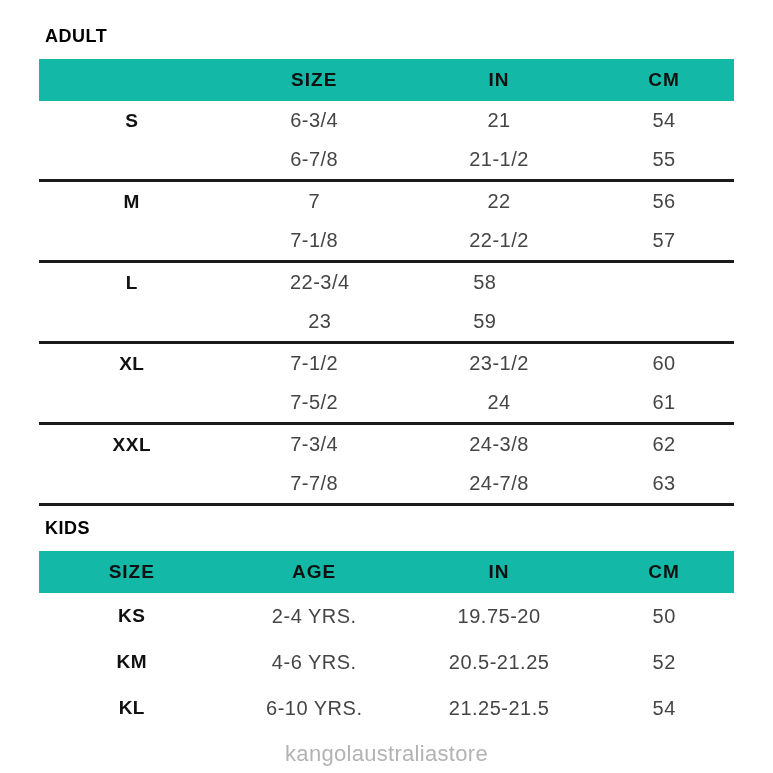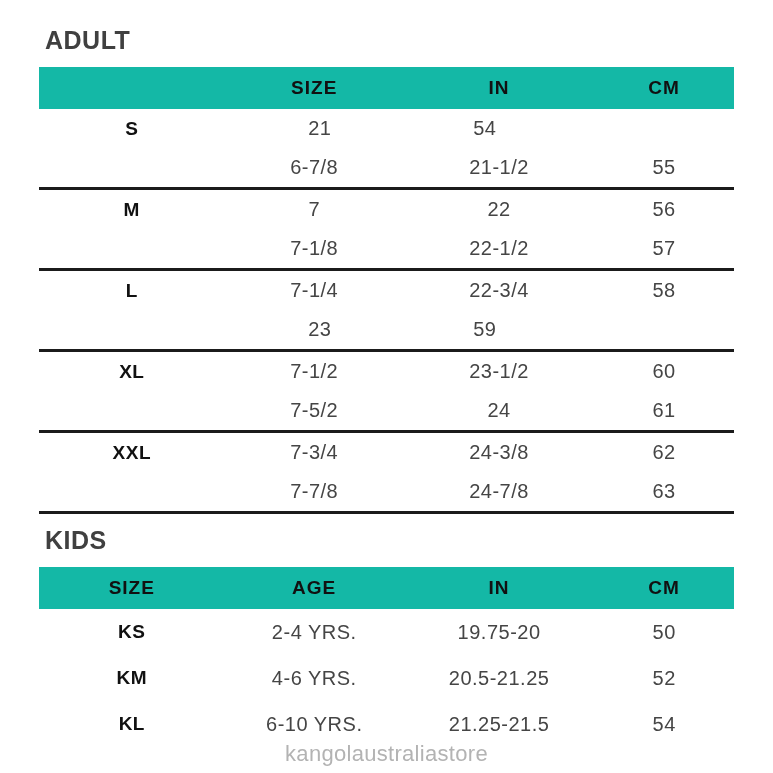--- a/index.html
+++ b/index.html
@@ -7,24 +7,24 @@
   body { font-family: "Liberation Sans", sans-serif; }
   .page {
     width: 773px; height: 773px;
     background: #ffffff;
     overflow: hidden;
     padding-top: 26px;
     position: relative;
   }
   .section-title {
     margin: 0 0 12px 45px;
-    font-size: 25px;
+    font-size: 18px;
     font-weight: 800;
     letter-spacing: 0.5px;
-    color: #404040;
+    color: #000000;
   }
   .kids-title { margin-top: 12px; }
   .size-table {
     width: 695px;
     margin-left: 39px;
   }
   .header-band {
     display: flex;
     align-items: center;
     height: 42px;
@@ -85,20 +85,21 @@
     <div class="header-band">
       <div class="cell c1 head-cell"></div>
       <div class="cell c2 head-cell">SIZE</div>
       <div class="cell c3 head-cell">IN</div>
       <div class="cell c4 head-cell">CM</div>
     </div>
 
     <div class="group">
       <div class="row">
         <div class="cell c1 size-label">S</div>
+        <div class="cell c2 val">6-3/4</div>
         <div class="cell c3 val">21</div>
         <div class="cell c4 val">54</div>
       </div>
       <div class="row">
         <div class="cell c1"></div>
         <div class="cell c2 val">6-7/8</div>
         <div class="cell c3 val">21-1/2</div>
         <div class="cell c4 val">55</div>
       </div>
     </div>
@@ -114,21 +115,20 @@
         <div class="cell c1"></div>
         <div class="cell c2 val">7-1/8</div>
         <div class="cell c3 val">22-1/2</div>
         <div class="cell c4 val">57</div>
       </div>
     </div>
 
     <div class="group">
       <div class="row">
         <div class="cell c1 size-label">L</div>
-        <div class="cell c2 val">7-1/4</div>
         <div class="cell c3 val">22-3/4</div>
         <div class="cell c4 val">58</div>
       </div>
       <div class="row">
         <div class="cell c1"></div>
         <div class="cell c3 val">23</div>
         <div class="cell c4 val">59</div>
       </div>
     </div>
 

